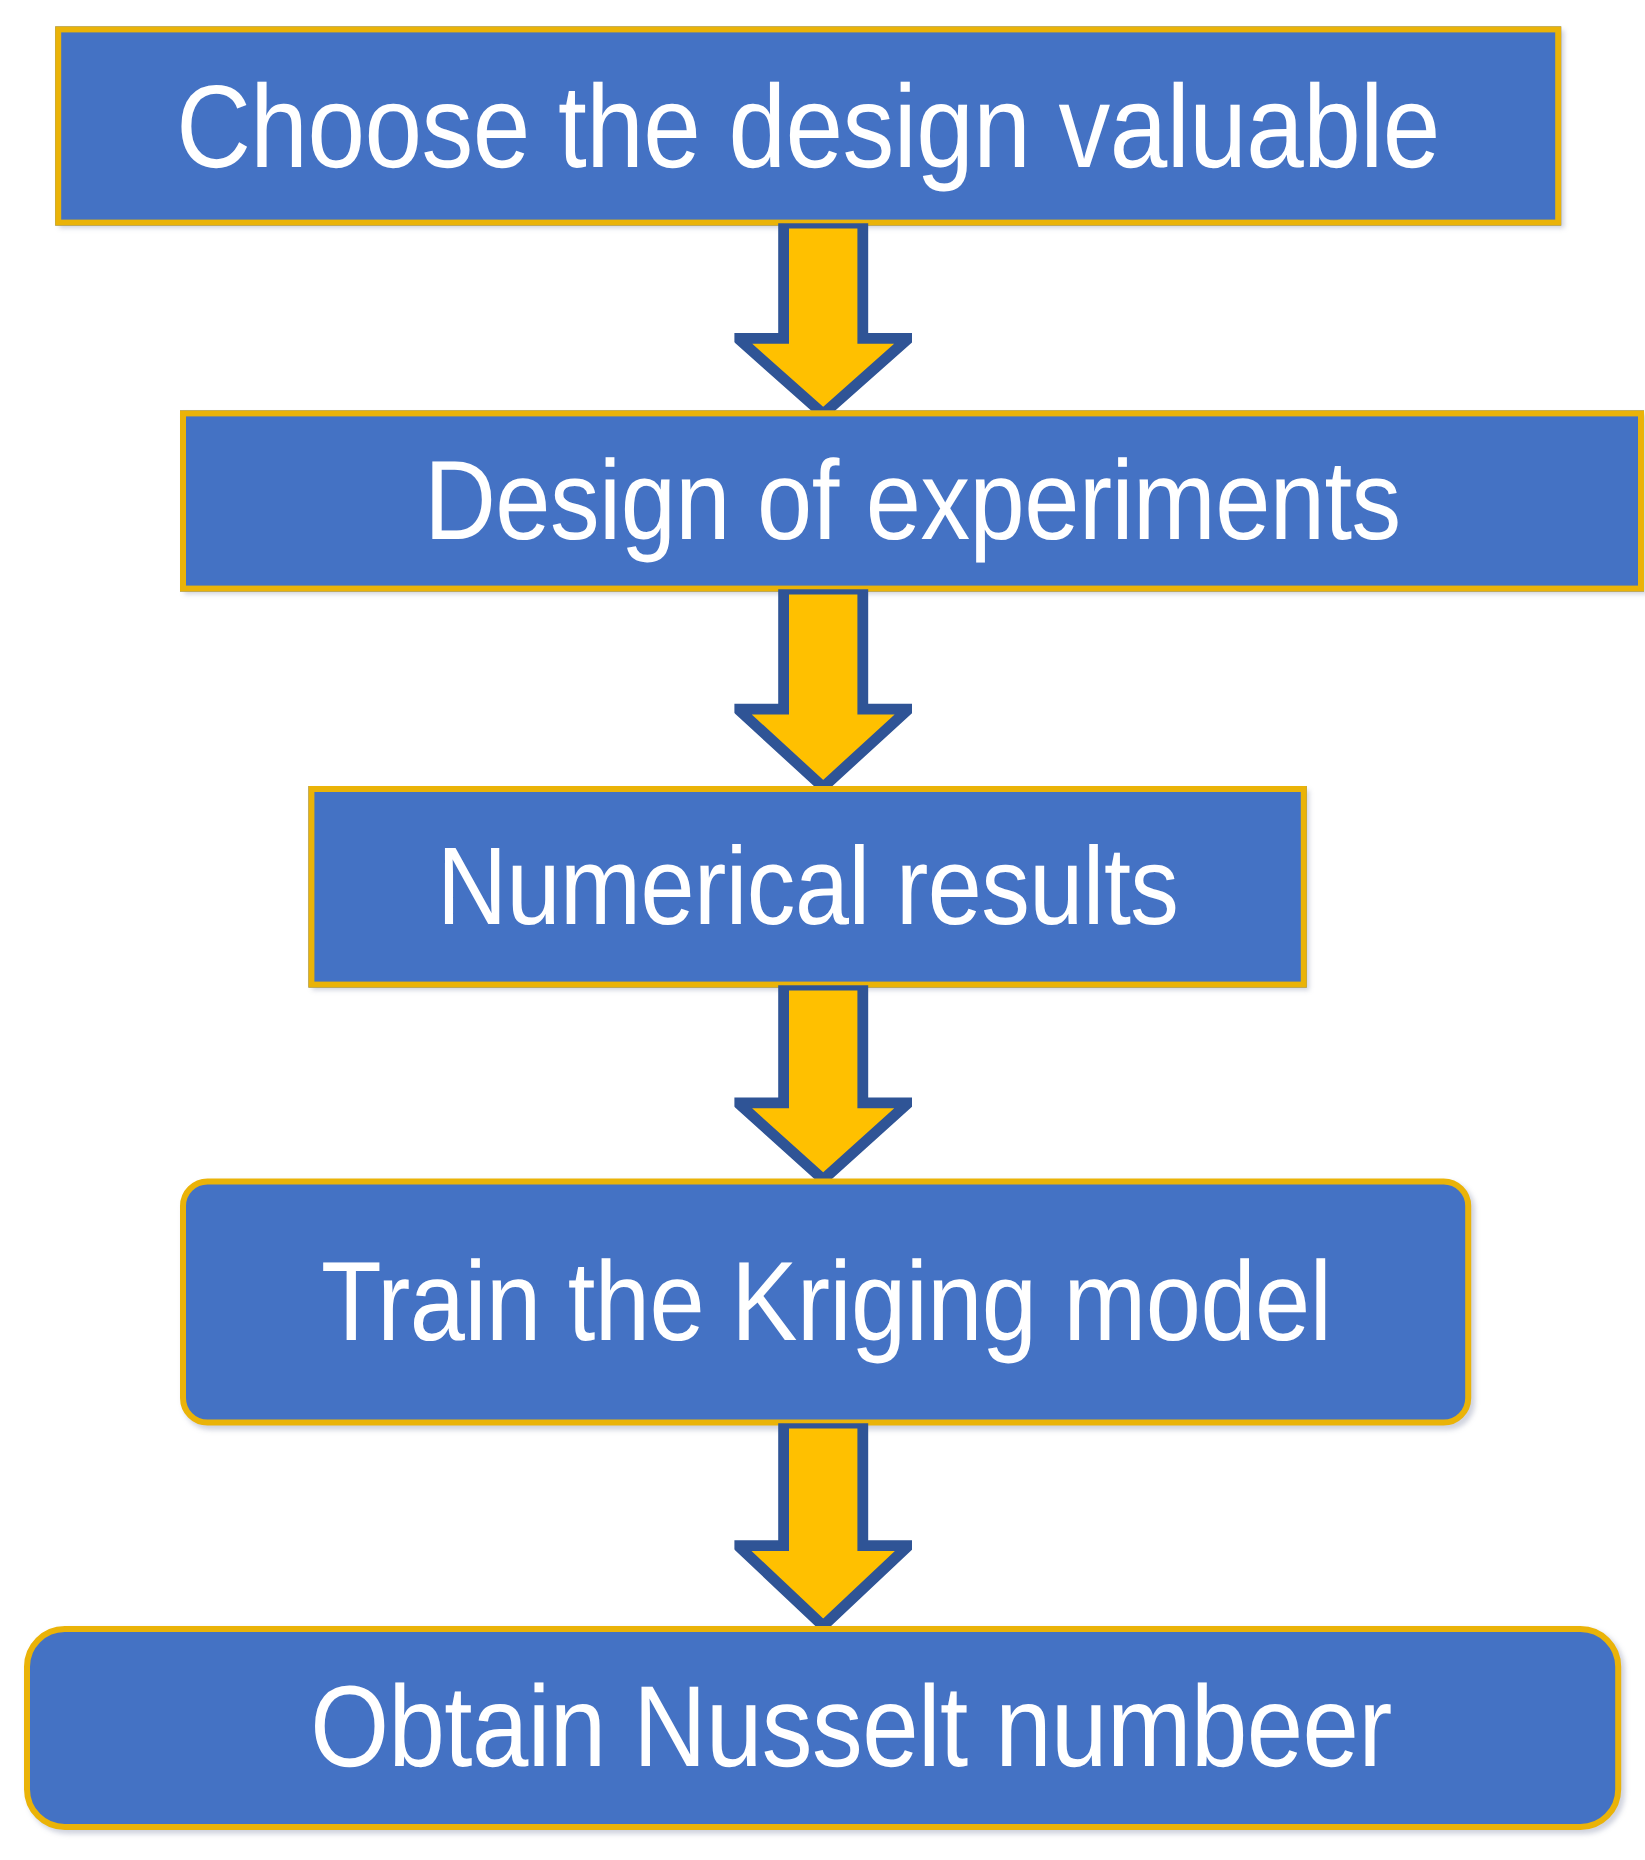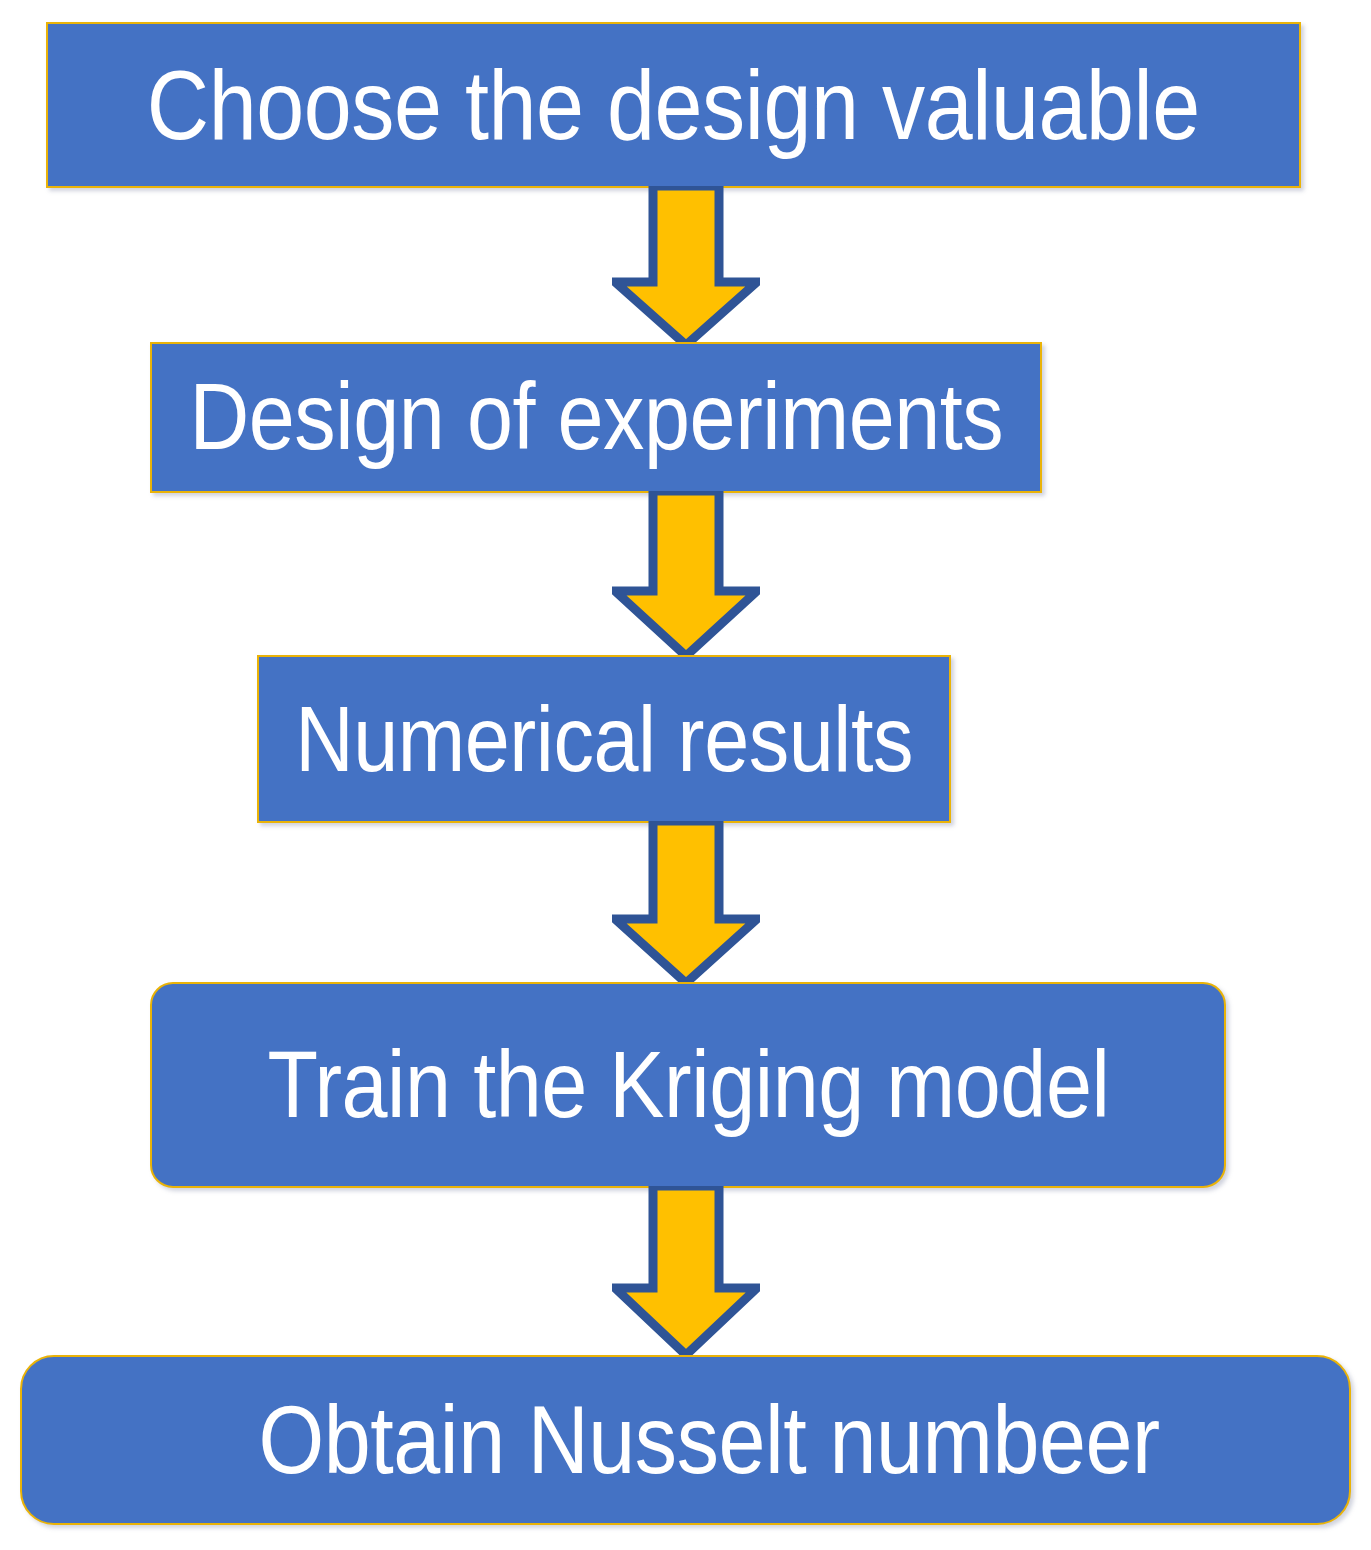--- a/index.html
+++ b/index.html
@@ -17,21 +17,21 @@
     height: 1550px;
     background: #ffffff;
     overflow: hidden;
   }
 
   
   .node {
     position: absolute;
     box-sizing: border-box;
     background: #4472C4;
-    border: 2px solid #eab308;
+    border: 5px solid #eab308;
     display: flex;
     align-items: center;
     justify-content: center;
     color: #FFFFFF;
     text-align: center;
     line-height: 1.05;
     font-weight: 400;
     letter-spacing: -0.5px;
     white-space: nowrap;
     box-shadow: 3px 3px 4px rgba(120,130,160,0.35);
@@ -40,22 +40,22 @@
     display: block;
     transform: scaleX(0.88);
     transform-origin: center center;
   }
   .node.rounded {
     border-radius: 34px;
   }
 
   
   #node-1 { left: 46px;  top: 22px;   width: 1255px; height: 166px; font-size: 98px; }
-  #node-2 { left: 150px; top: 342px;  width: 892px; height: 151px; font-size: 94px; }
-  #node-3 { left: 257px; top: 655px;  width: 694px;  height: 168px; font-size: 92px; }
+  #node-2 { left: 150px; top: 342px;  width: 1220px; height: 151px; font-size: 94px; }
+  #node-3 { left: 257px; top: 655px;  width: 832px;  height: 168px; font-size: 92px; }
   #node-4 { left: 150px; top: 982px;  width: 1076px; height: 206px; font-size: 94px; border-radius: 23px; }
   #node-5 { left: 20px;  top: 1355px; width: 1331px; height: 170px; font-size: 96px; padding-left: 48px; }
 
   
   .arrow {
     position: absolute;
     left: 612px;
     width: 148px;
   }
   .arrow svg { display: block; width: 100%; height: 100%; }

